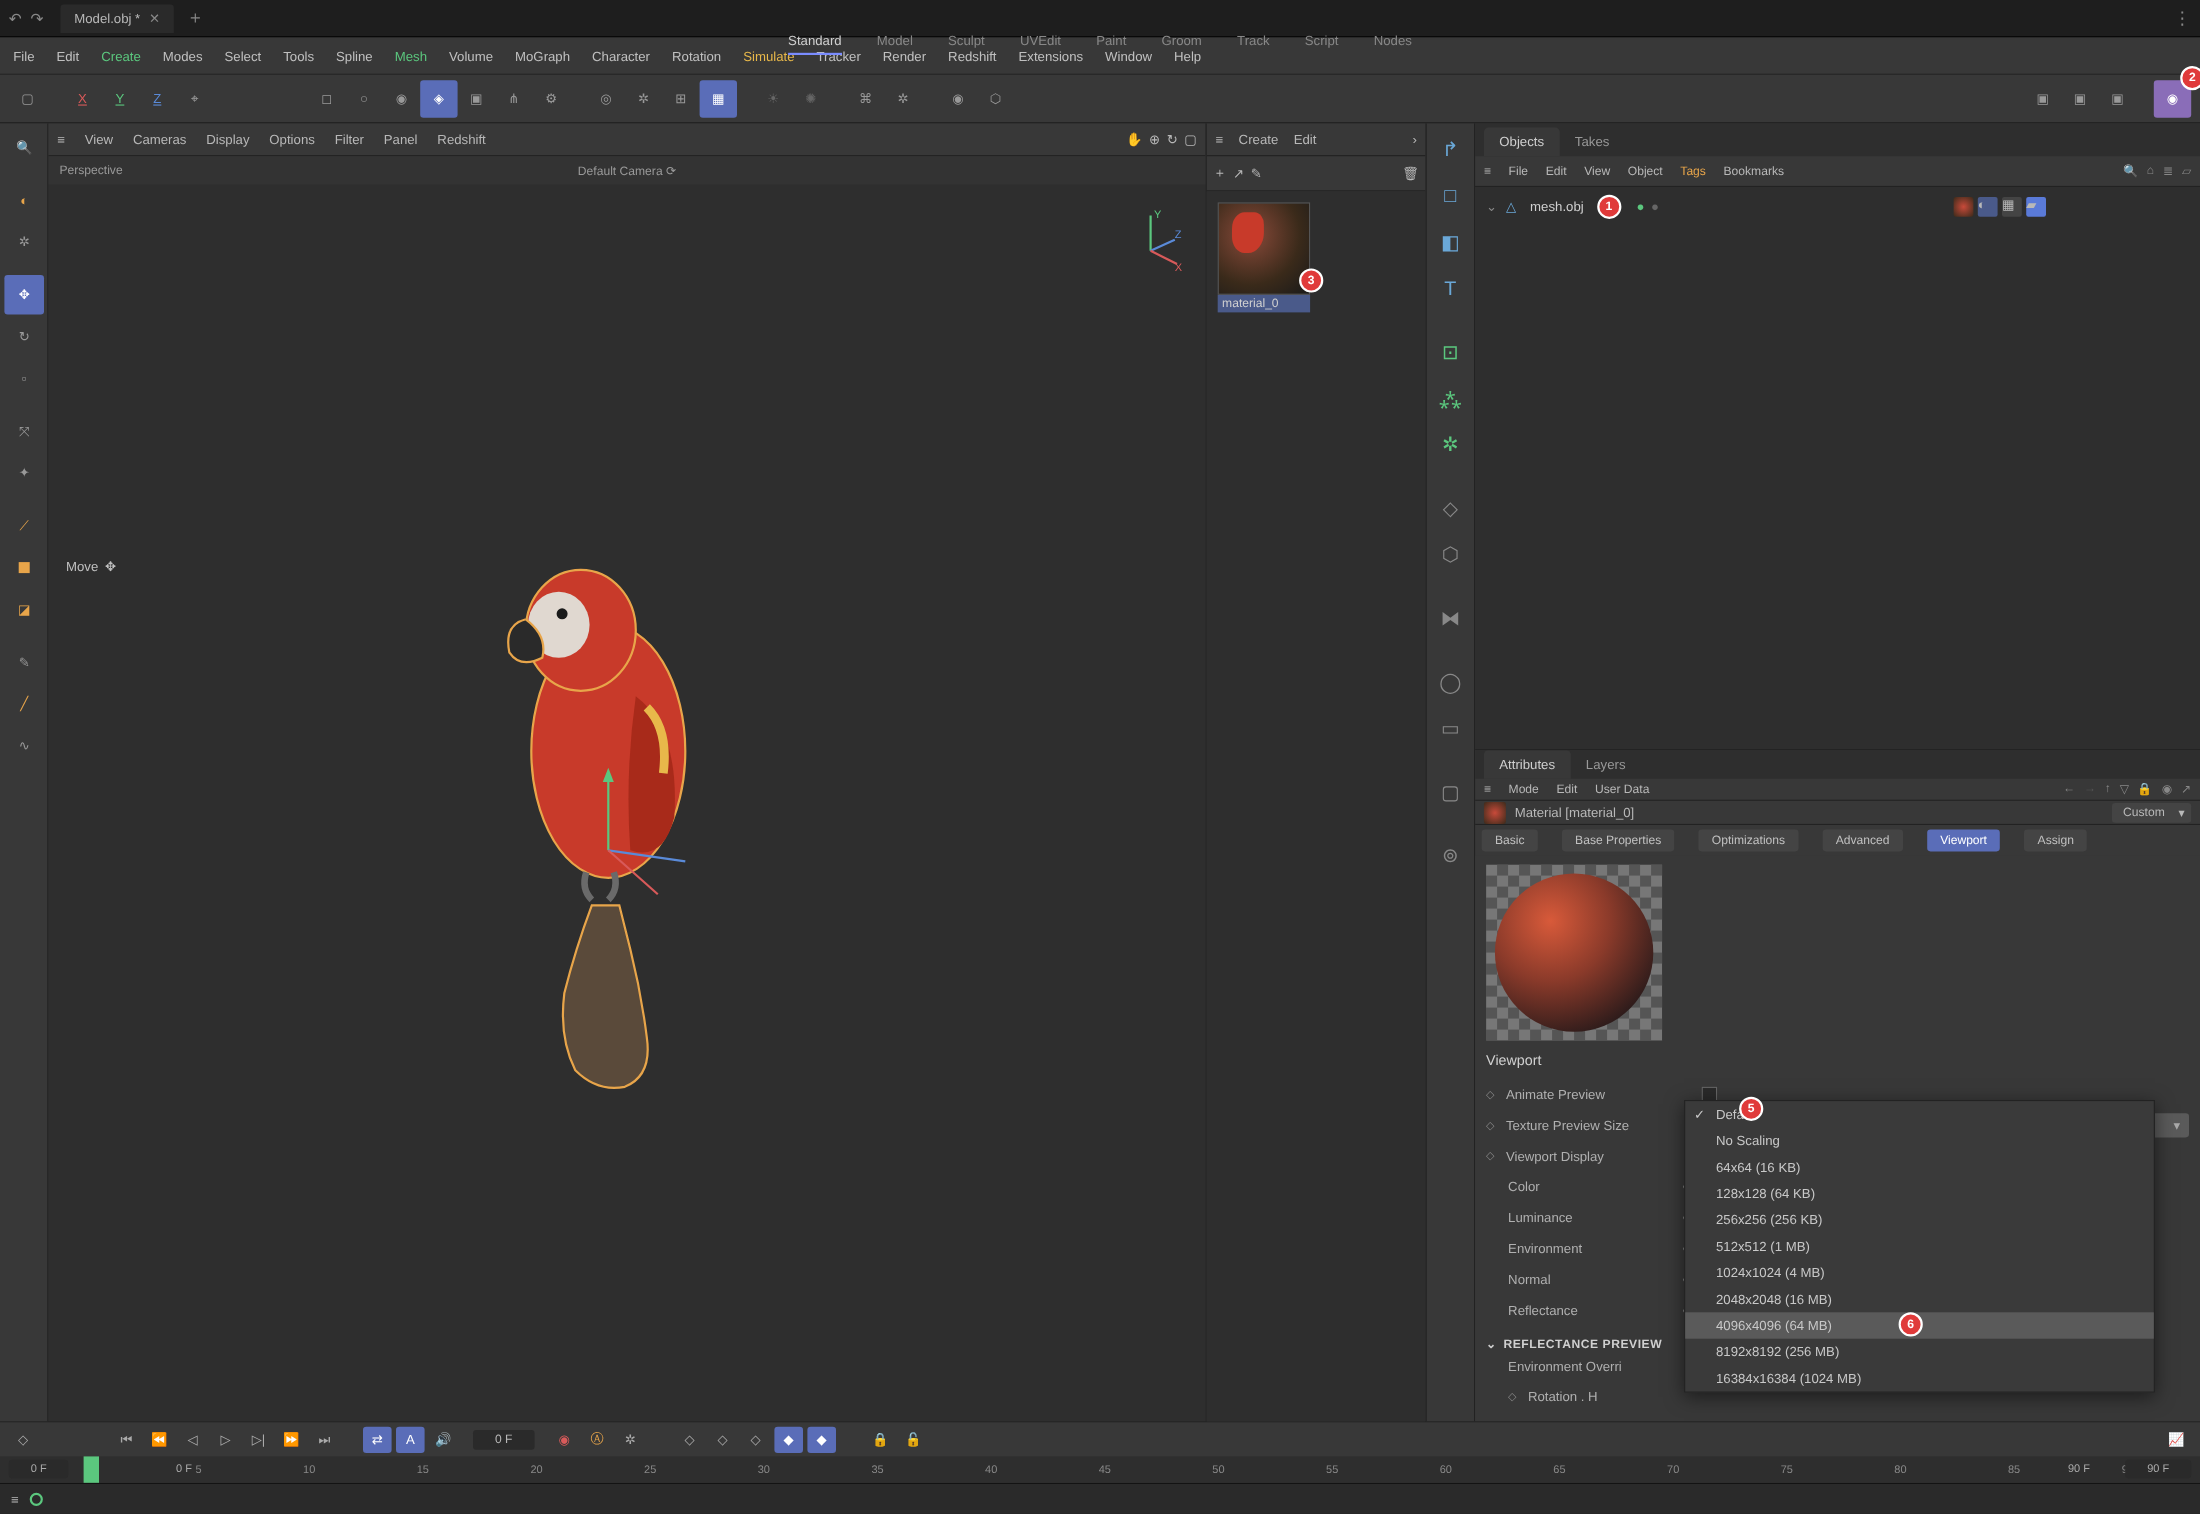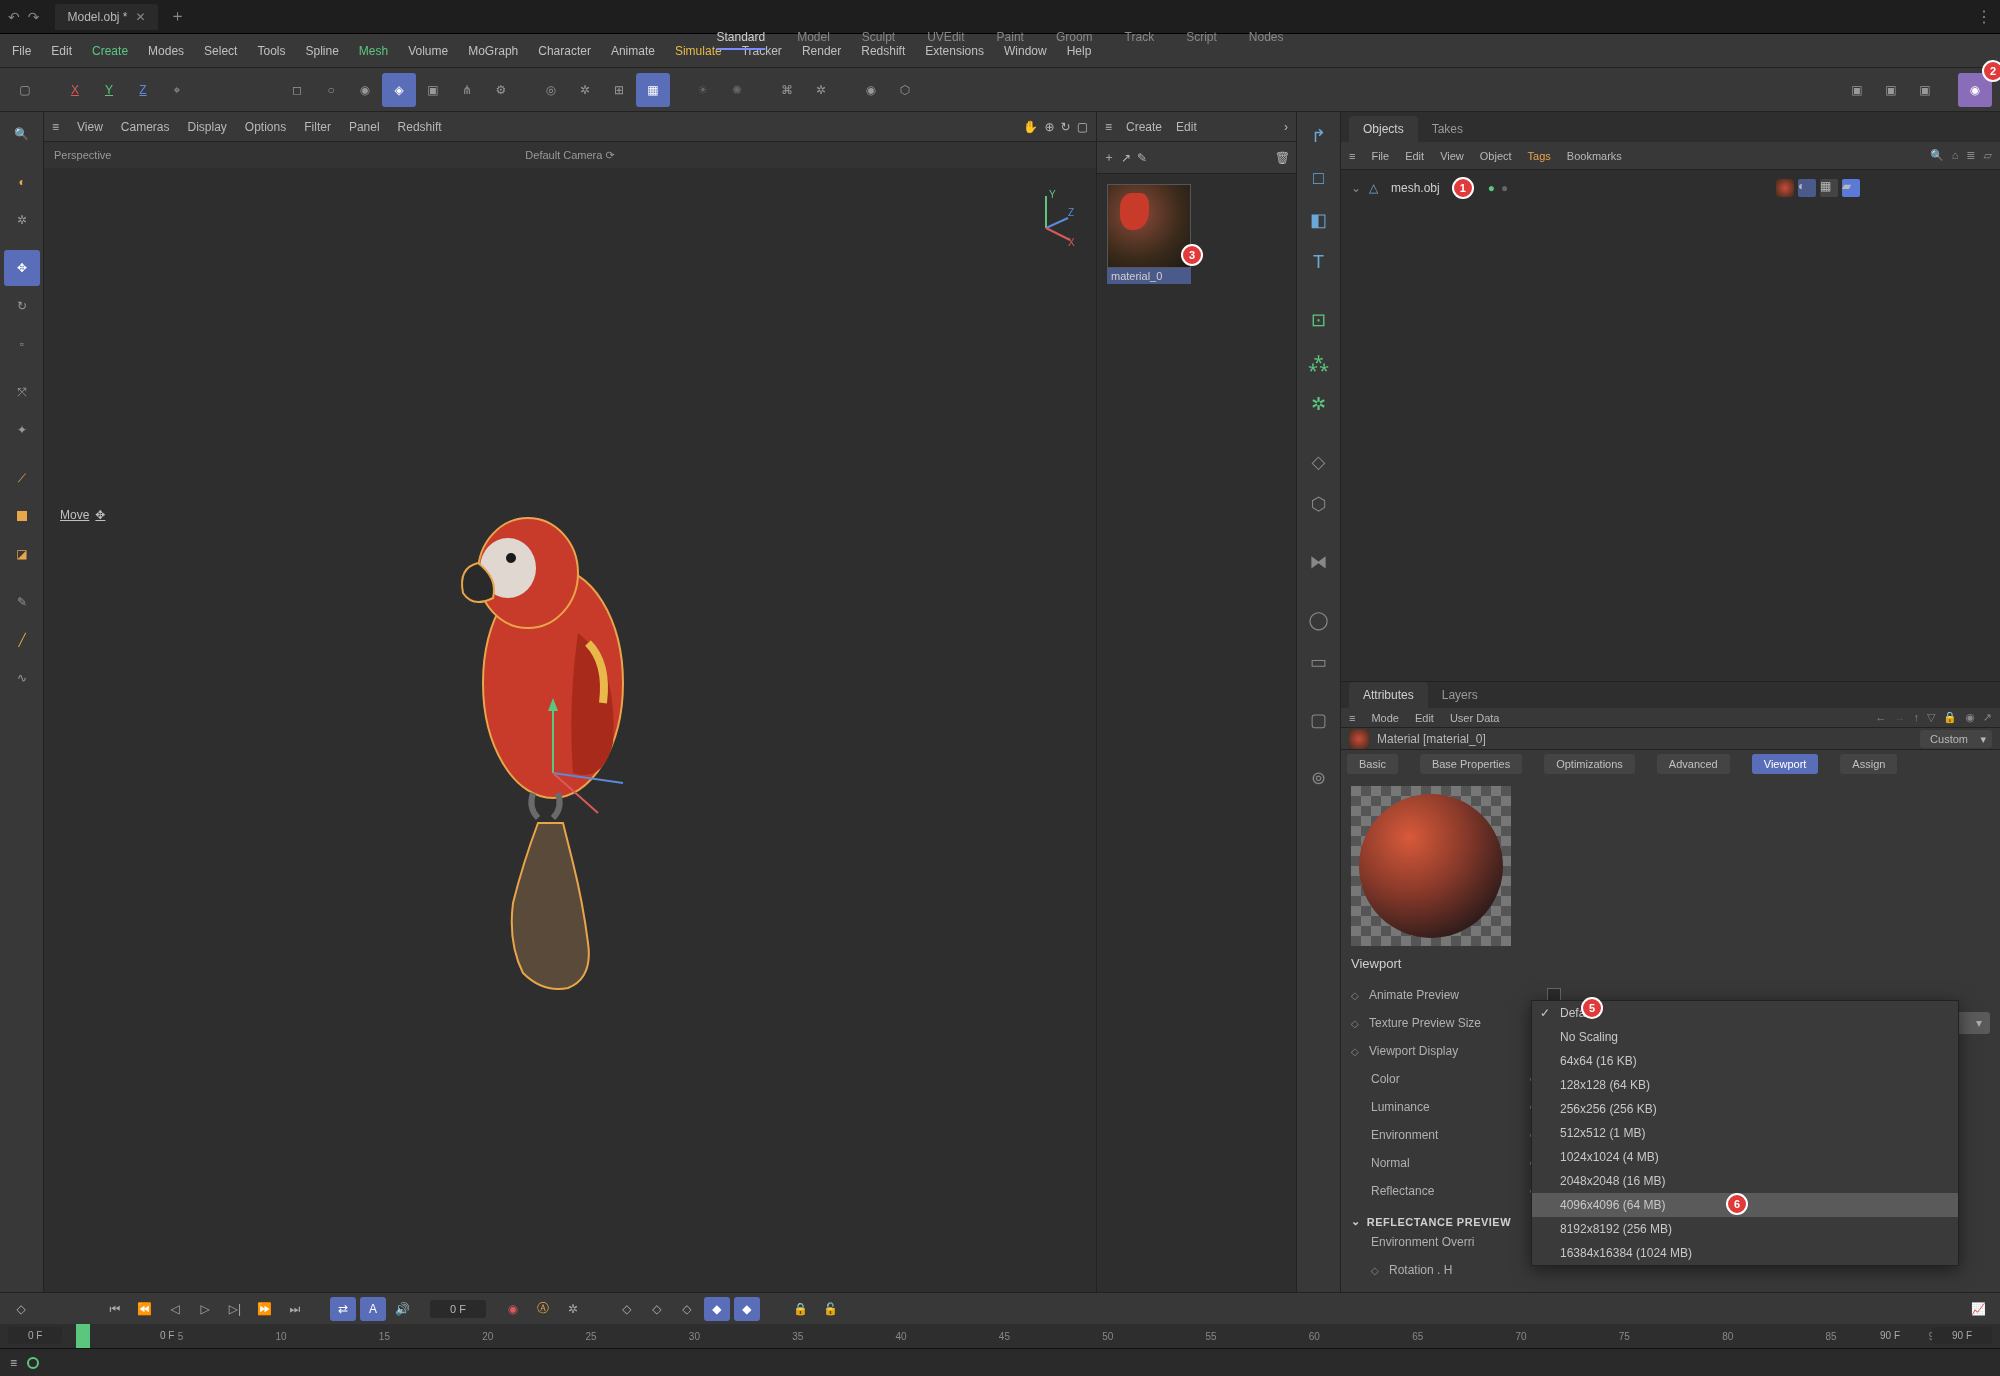--- a/index.html
+++ b/index.html
@@ -45,21 +45,21 @@
 .left-tools .mini-orange { width: 10px; height: 10px; background: #e8a54a; }
 
 
 .viewport-area { flex: 1; display: flex; flex-direction: column; background: #2a2a2a; }
 .vp-menubar { height: 30px; background: #383838; display: flex; align-items: center; padding: 0 8px; gap: 18px; border-bottom: 1px solid #222; }
 .vp-menubar .right-icons { margin-left: auto; display: flex; gap: 6px; }
 .vp-header { height: 26px; background: #333; display: flex; align-items: center; padding: 0 10px; color: #999; font-size: 11px; }
 .vp-header .cam { margin-left: auto; margin-right: auto; position: absolute; left: 50%; transform: translateX(-50%); }
 .viewport { flex: 1; background: #2e2e2e; position: relative; overflow: hidden; }
 .viewport .axis-gizmo { position: absolute; top: 20px; right: 20px; width: 60px; height: 60px; }
-.viewport .move-label { position: absolute; top: 340px; left: 16px; color: #c0c0c0; font-size: 12px; display: flex; align-items: flex-end; gap: 6px; text-decoration: underline; }
+.viewport .move-label { position: absolute; top: 340px; left: 16px; color: #c0c0c0; font-size: 12px; display: flex; align-items: flex-end; gap: 6px; }
 .viewport .grid { position: absolute; inset: 0; }
 .viewport .parrot { position: absolute; left: 36%; top: 28%; width: 260px; height: 520px; }
 .vp-footer { height: 26px; background: #333; display: flex; align-items: center; padding: 0 10px; color: #999; font-size: 11px; border-top: 1px solid #222; }
 .vp-footer .right { margin-left: auto; display: flex; gap: 10px; align-items: center; }
 .vp-footer .vbtn { width: 20px; height: 16px; background: #444; border-radius: 2px; }
 .vp-footer .vbtn.active { background: #5a6db8; }
 
 
 .mat-panel { width: 200px; background: #383838; display: flex; flex-direction: column; border-left: 1px solid #222; }
 .mat-menubar { height: 30px; display: flex; align-items: center; padding: 0 8px; gap: 14px; border-bottom: 1px solid #222; }
@@ -182,21 +182,21 @@
   <span>Edit</span>
   <span class="hi-create">Create</span>
   <span>Modes</span>
   <span>Select</span>
   <span>Tools</span>
   <span>Spline</span>
   <span class="hi-mesh">Mesh</span>
   <span>Volume</span>
   <span>MoGraph</span>
   <span>Character</span>
-  <span>Animate</span>
+  <span>Rotation</span>
   <span class="hi-sim">Simulate</span>
   <span>Tracker</span>
   <span>Render</span>
   <span>Redshift</span>
   <span>Extensions</span>
   <span>Window</span>
   <span>Help</span>
 </div>
 
 <div class="toolbar">

